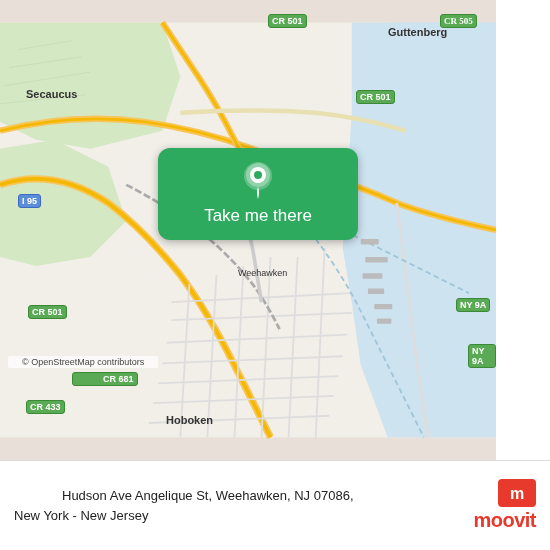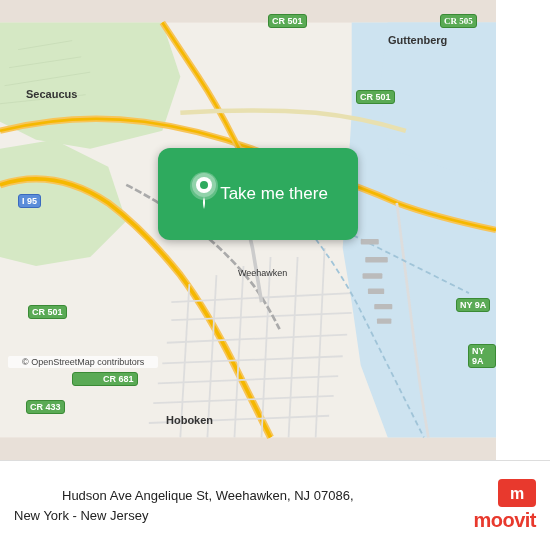--- a/index.html
+++ b/index.html
@@ -28,21 +28,21 @@
     
     #take-me-there-btn {
       position: absolute;
       top: 148px;
       left: 158px;
       width: 200px;
       height: 92px;
       background-color: #2eaa5e;
       border-radius: 12px;
       display: flex;
-      flex-direction: row;
+      flex-direction: column;
       align-items: center;
       justify-content: center;
       cursor: pointer;
       border: none;
       box-shadow: 0 2px 8px rgba(0,0,0,0.3);
     }
 
     #take-me-there-btn .pin-icon {
       width: 32px;
       height: 38px;
@@ -202,21 +202,21 @@
     <div class="road-badge road-badge-green" style="top:90px; left:356px;">CR 501</div>
     <div class="road-badge road-badge-blue" style="top:194px; left:18px;">I 95</div>
     <div class="road-badge road-badge-green" style="top:305px; left:28px;">CR 501</div>
     <div class="road-badge road-badge-green" style="top:298px; left:456px;">NY 9A</div>
     <div class="road-badge road-badge-green" style="top:344px; left:468px;">NY 9A</div>
     <div class="road-badge road-badge-green" style="top:372px; left:72px;padding-left:30px;">CR 681</div>
     <div class="road-badge road-badge-green" style="top:400px; left:26px;">CR 433</div>
 
     
     <div class="place-label" style="top:88px; left:26px;">Secaucus</div>
-    <div class="place-label" style="top:34px; left:388px;text-align:center;">Guttenberg</div>
+    <div class="place-label" style="top:26px; left:388px;text-align:center;">Guttenberg</div>
     <div class="place-label place-label-sm" style="top:268px; left:238px;">Weehawken</div>
     <div class="place-label" style="top:414px; left:166px;">Hoboken</div>
 
     
     <button id="take-me-there-btn">
 
       <svg class="pin-icon" viewBox="0 0 32 38" xmlns="http://www.w3.org/2000/svg">
         <ellipse cx="16" cy="14" rx="14" ry="14" fill="white" opacity="0.25"></ellipse>
         <circle cx="16" cy="13" r="12" fill="white" opacity="0.3"></circle>
         <circle cx="16" cy="13" r="8" fill="white"></circle>

